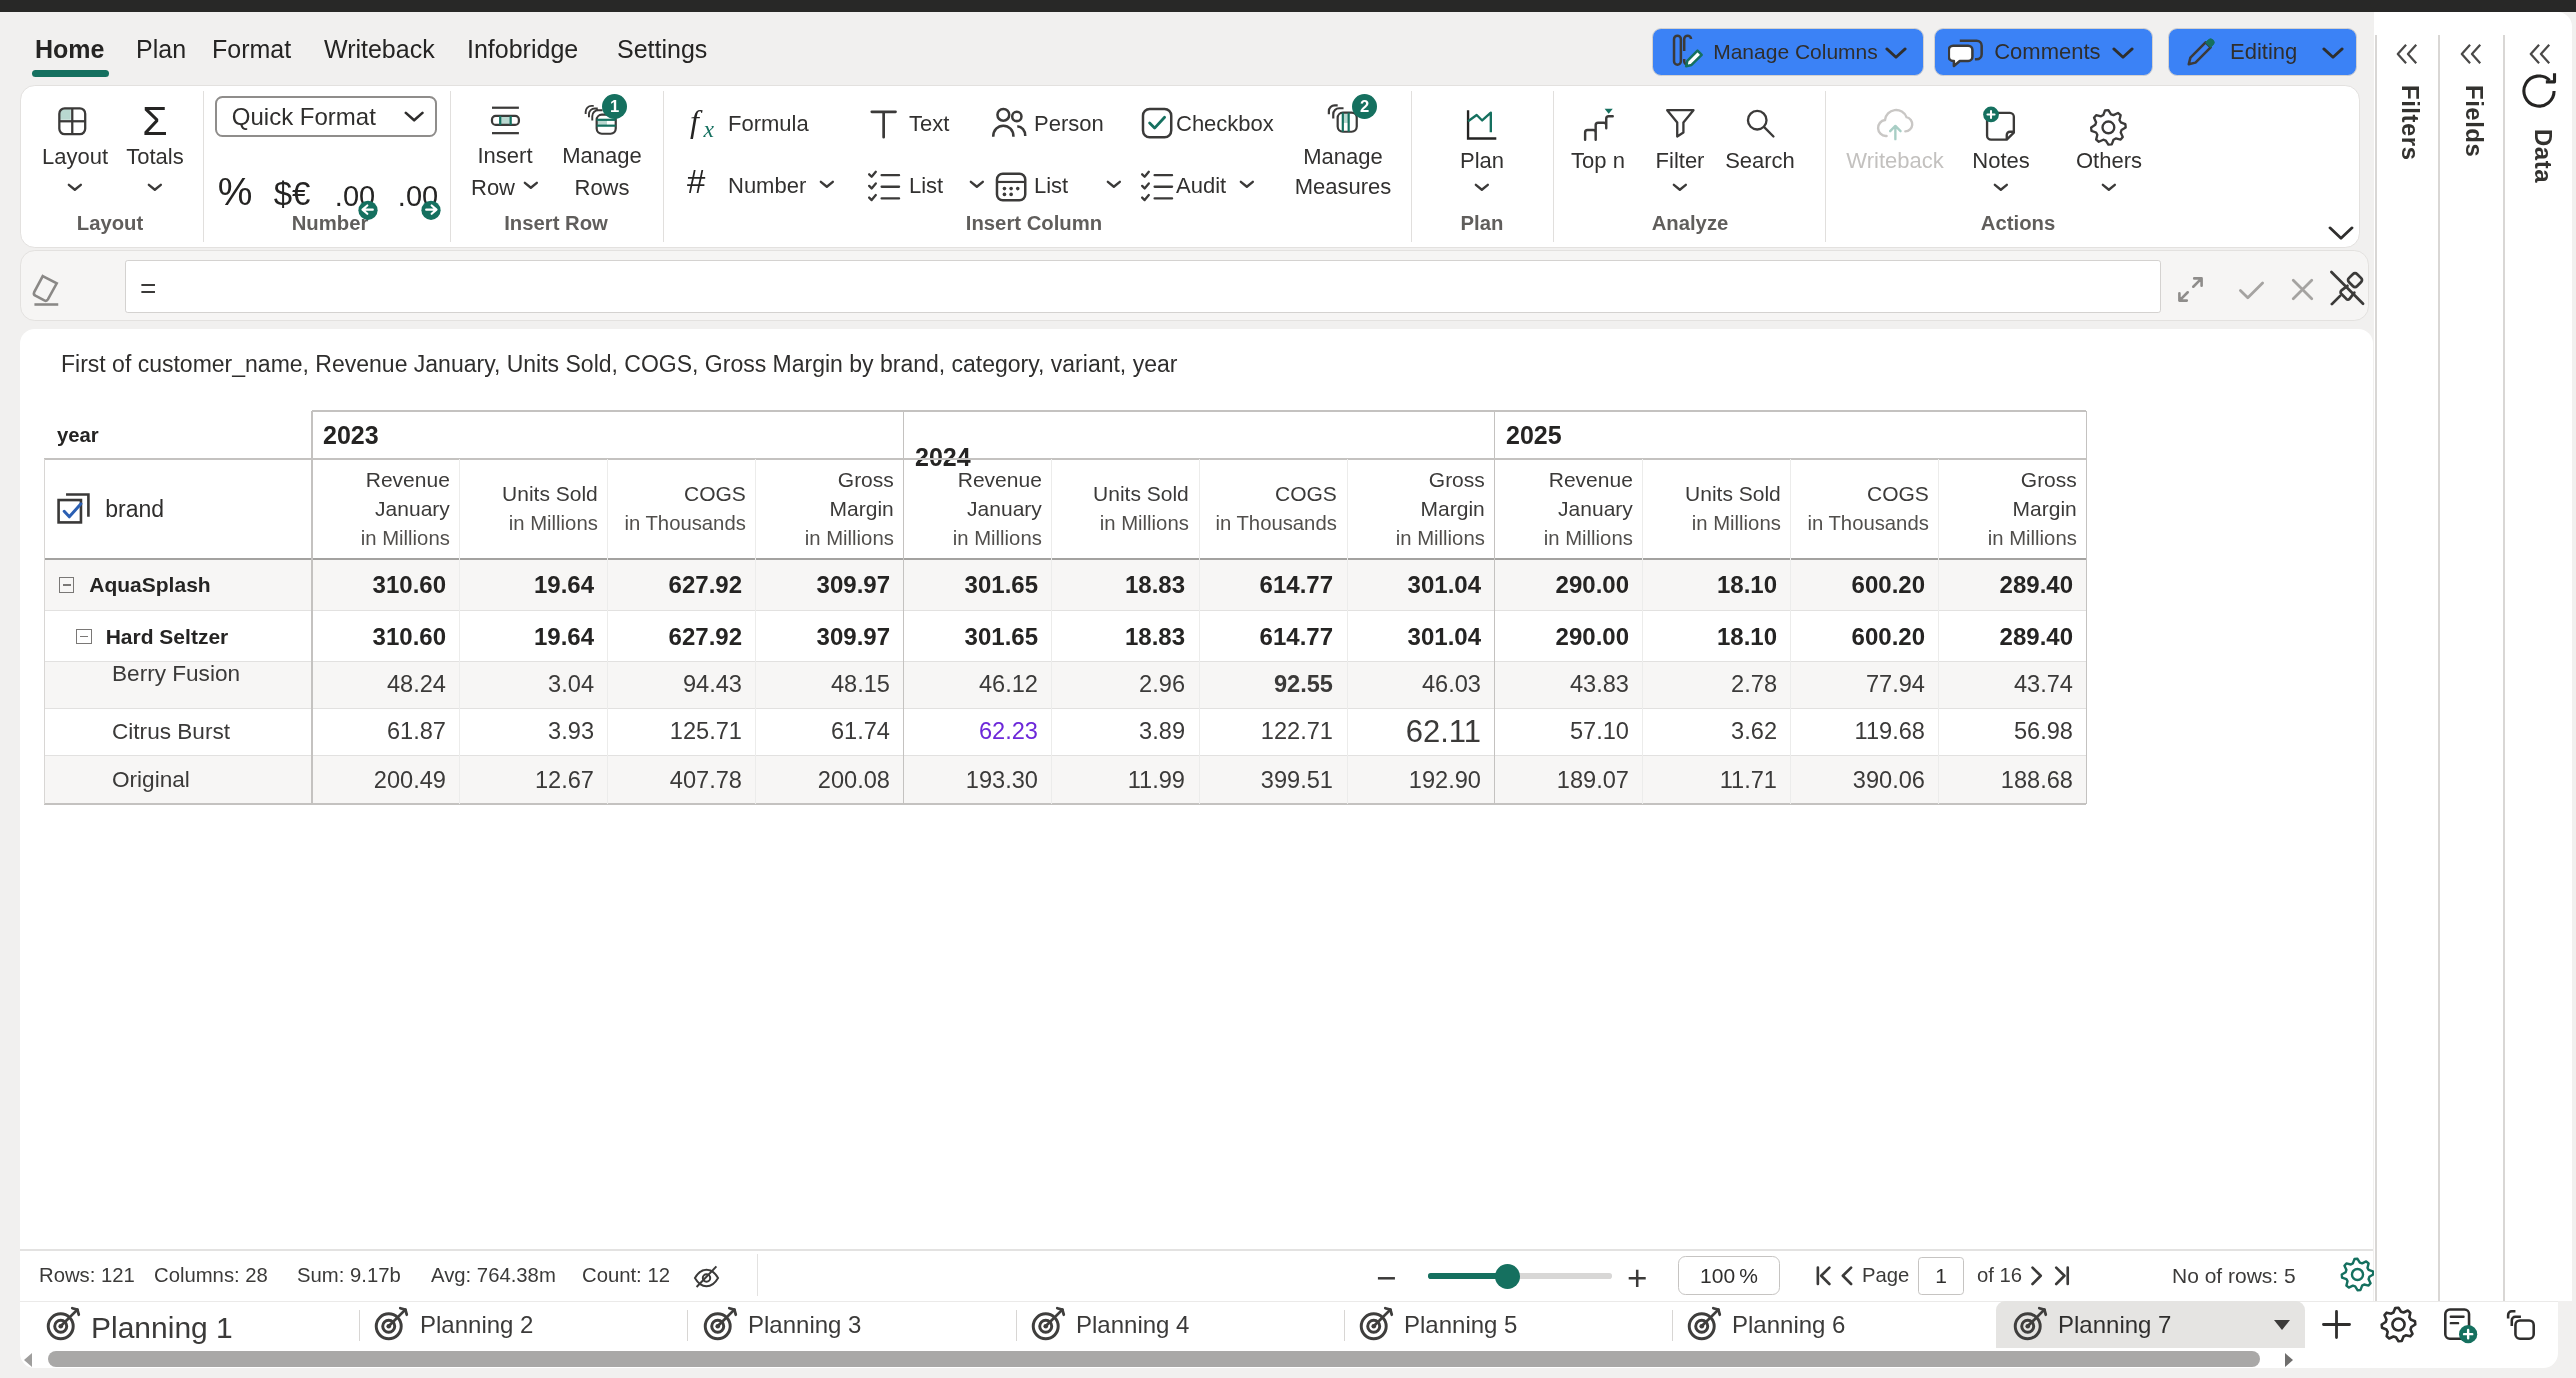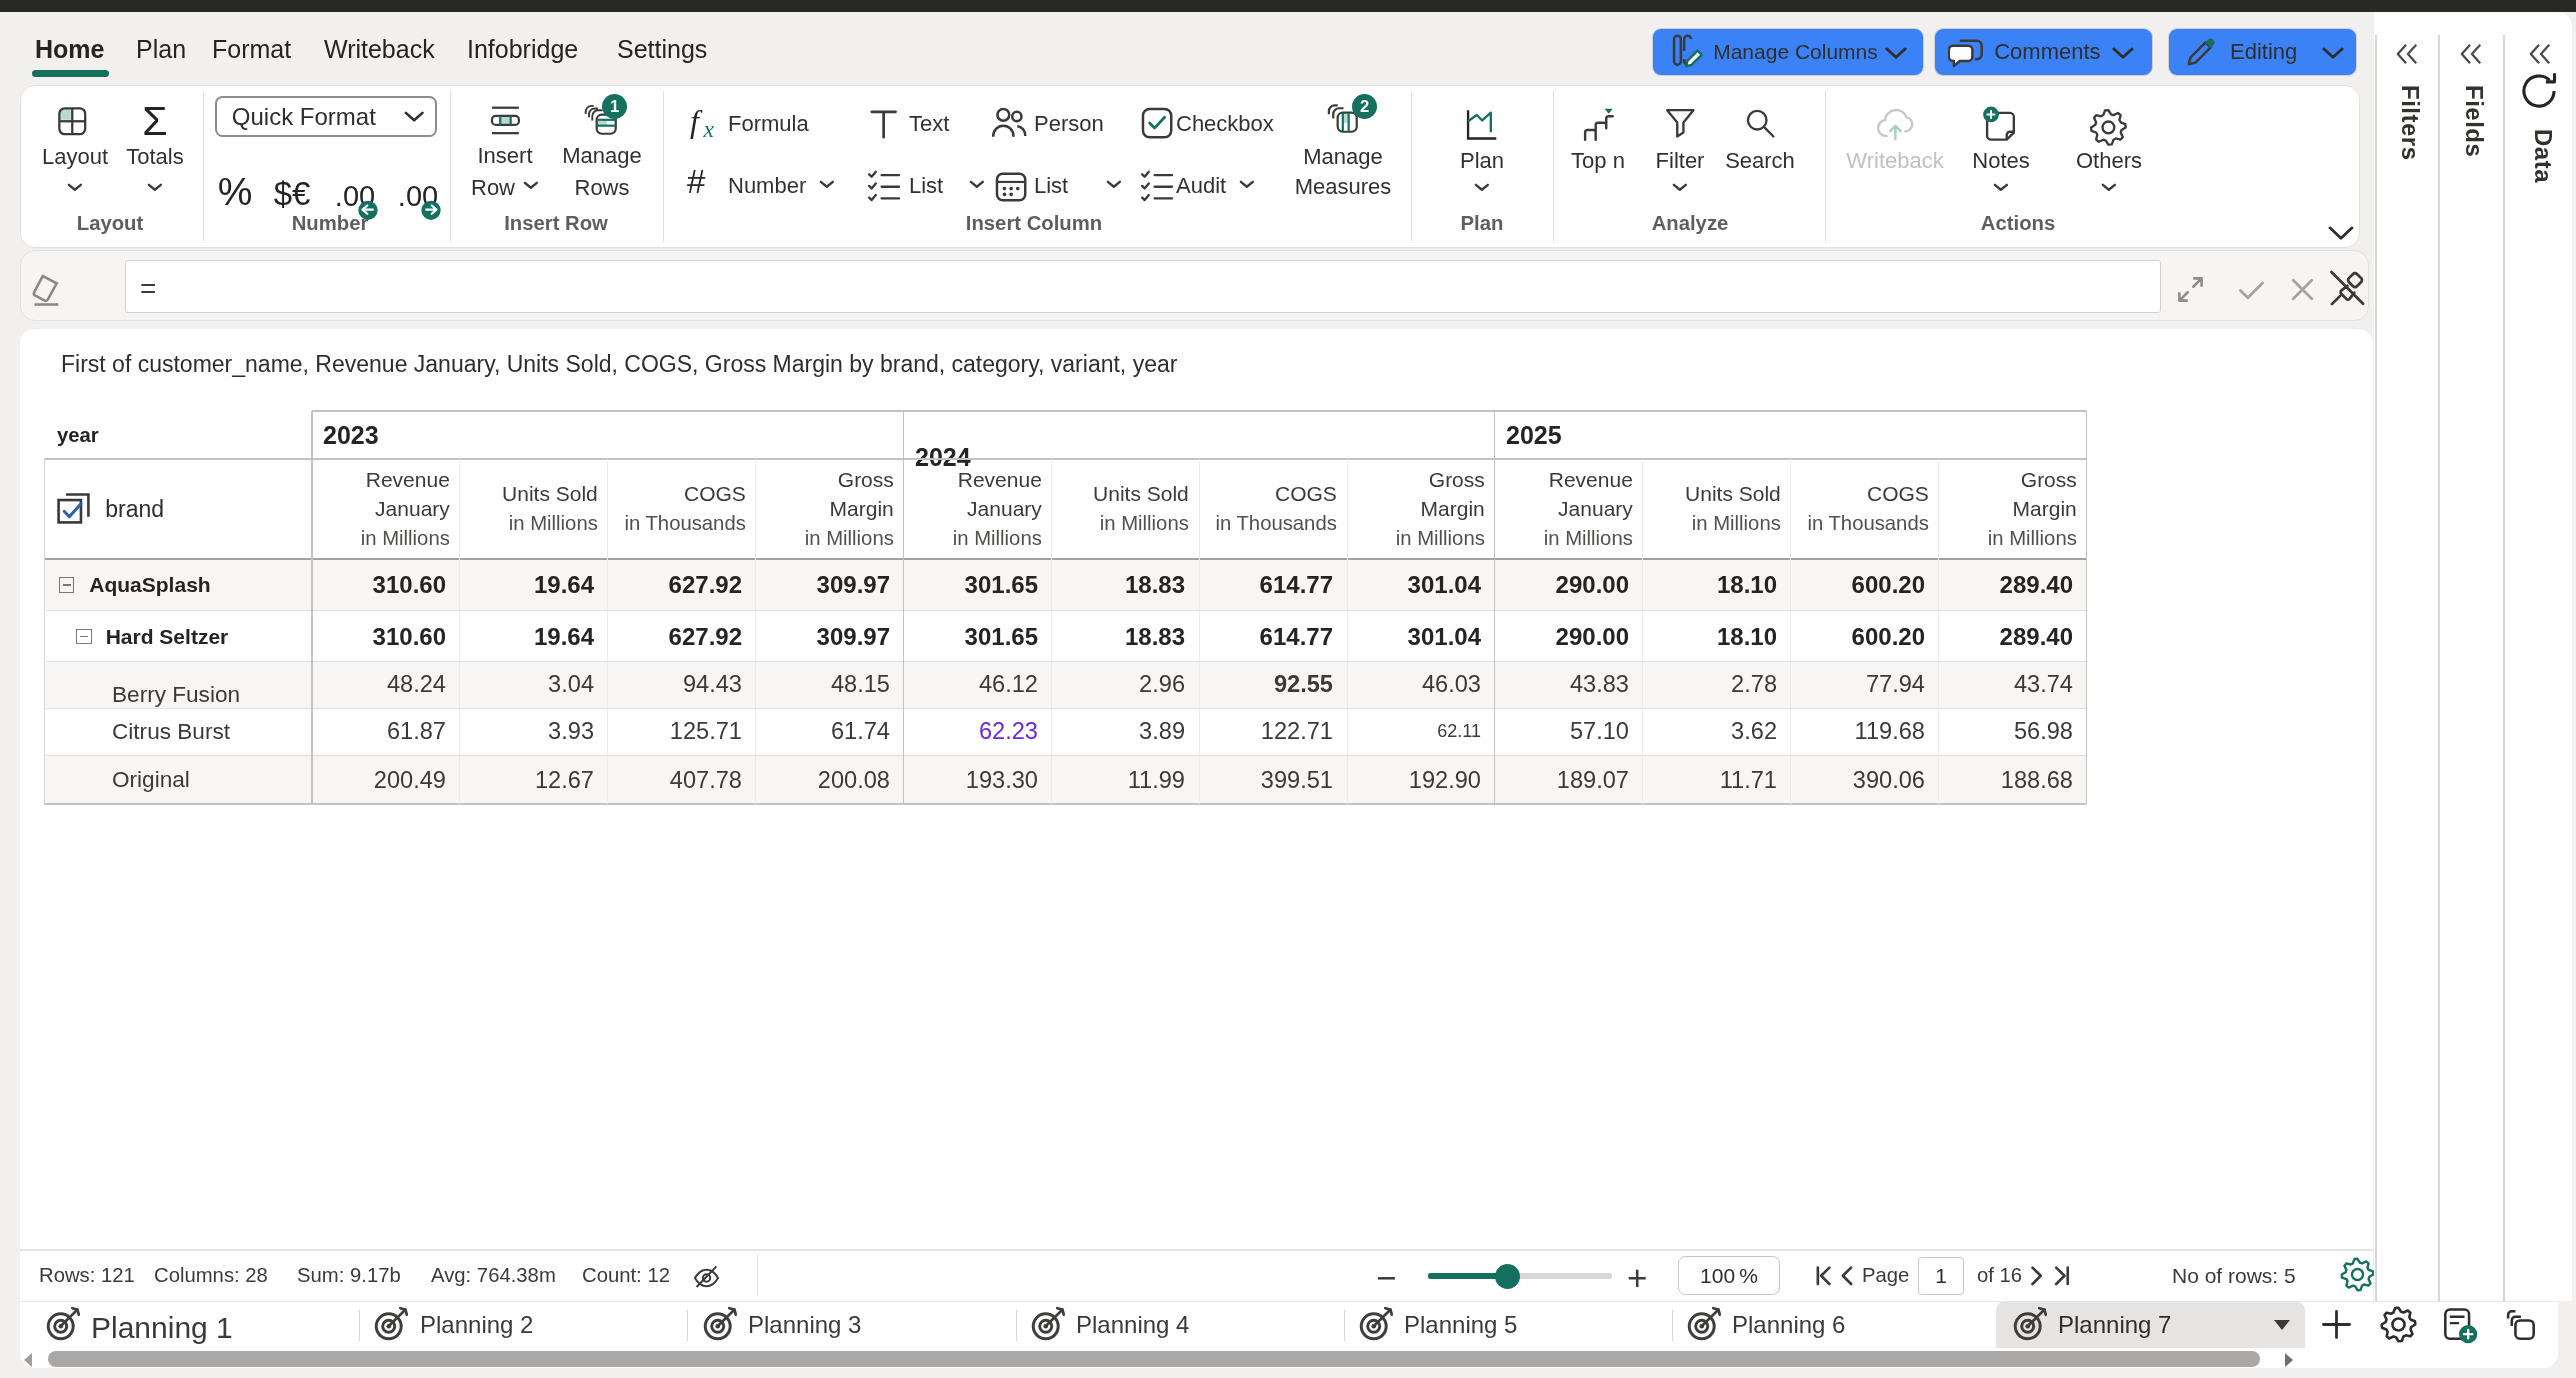--- a/index.html
+++ b/index.html
@@ -398,21 +398,21 @@
 <div class="abs" style="left:756px;top:611px;width:148px;height:51px;display:flex;align-items:center;justify-content:flex-end;padding-right:14px;font-size:24px;font-weight:bold;color:#252423">309.97</div>
 <div class="abs" style="left:904px;top:611px;width:148px;height:51px;display:flex;align-items:center;justify-content:flex-end;padding-right:14px;font-size:24px;font-weight:bold;color:#252423">301.65</div>
 <div class="abs" style="left:1051px;top:611px;width:148px;height:51px;display:flex;align-items:center;justify-content:flex-end;padding-right:14px;font-size:24px;font-weight:bold;color:#252423">18.83</div>
 <div class="abs" style="left:1199px;top:611px;width:148px;height:51px;display:flex;align-items:center;justify-content:flex-end;padding-right:14px;font-size:24px;font-weight:bold;color:#252423">614.77</div>
 <div class="abs" style="left:1347px;top:611px;width:148px;height:51px;display:flex;align-items:center;justify-content:flex-end;padding-right:14px;font-size:24px;font-weight:bold;color:#252423">301.04</div>
 <div class="abs" style="left:1495px;top:611px;width:148px;height:51px;display:flex;align-items:center;justify-content:flex-end;padding-right:14px;font-size:24px;font-weight:bold;color:#252423">290.00</div>
 <div class="abs" style="left:1643px;top:611px;width:148px;height:51px;display:flex;align-items:center;justify-content:flex-end;padding-right:14px;font-size:24px;font-weight:bold;color:#252423">18.10</div>
 <div class="abs" style="left:1791px;top:611px;width:148px;height:51px;display:flex;align-items:center;justify-content:flex-end;padding-right:14px;font-size:24px;font-weight:bold;color:#252423">600.20</div>
 <div class="abs" style="left:1939px;top:611px;width:148px;height:51px;display:flex;align-items:center;justify-content:flex-end;padding-right:14px;font-size:24px;font-weight:bold;color:#252423">289.40</div>
 <div class="abs" style="left:44px;top:661px;width:2042px;height:47px;background:#f7f6f5"></div>
-<div class="abs" style="left:44px;top:661px;width:268px;height:47px;display:flex;align-items:flex-end">
+<div class="abs" style="left:44px;top:661px;width:268px;height:47px;display:flex;align-items:flex-start">
     <span style="font-size:22.6px;font-weight:normal;color:#3b3a39;margin-left:68px">Berry Fusion</span>
   </div>
 <div class="abs" style="left:312px;top:661px;width:148px;height:47px;display:flex;align-items:center;justify-content:flex-end;padding-right:14px;font-size:23.6px;font-weight:normal;color:#3b3a39">48.24</div>
 <div class="abs" style="left:460px;top:661px;width:148px;height:47px;display:flex;align-items:center;justify-content:flex-end;padding-right:14px;font-size:23.6px;font-weight:normal;color:#3b3a39">3.04</div>
 <div class="abs" style="left:608px;top:661px;width:148px;height:47px;display:flex;align-items:center;justify-content:flex-end;padding-right:14px;font-size:23.6px;font-weight:normal;color:#3b3a39">94.43</div>
 <div class="abs" style="left:756px;top:661px;width:148px;height:47px;display:flex;align-items:center;justify-content:flex-end;padding-right:14px;font-size:23.6px;font-weight:normal;color:#3b3a39">48.15</div>
 <div class="abs" style="left:904px;top:661px;width:148px;height:47px;display:flex;align-items:center;justify-content:flex-end;padding-right:14px;font-size:23.6px;font-weight:normal;color:#3b3a39">46.12</div>
 <div class="abs" style="left:1051px;top:661px;width:148px;height:47px;display:flex;align-items:center;justify-content:flex-end;padding-right:14px;font-size:23.6px;font-weight:normal;color:#3b3a39">2.96</div>
 <div class="abs" style="left:1199px;top:661px;width:148px;height:47px;display:flex;align-items:center;justify-content:flex-end;padding-right:14px;font-size:23.6px;font-weight:bold;color:#3b3a39">92.55</div>
 <div class="abs" style="left:1347px;top:661px;width:148px;height:47px;display:flex;align-items:center;justify-content:flex-end;padding-right:14px;font-size:23.6px;font-weight:normal;color:#3b3a39">46.03</div>
@@ -424,21 +424,21 @@
 <div class="abs" style="left:44px;top:708px;width:268px;height:47px;display:flex;align-items:center">
     <span style="font-size:22.6px;font-weight:normal;color:#3b3a39;margin-left:68px">Citrus Burst</span>
   </div>
 <div class="abs" style="left:312px;top:708px;width:148px;height:47px;display:flex;align-items:center;justify-content:flex-end;padding-right:14px;font-size:23.6px;font-weight:normal;color:#3b3a39">61.87</div>
 <div class="abs" style="left:460px;top:708px;width:148px;height:47px;display:flex;align-items:center;justify-content:flex-end;padding-right:14px;font-size:23.6px;font-weight:normal;color:#3b3a39">3.93</div>
 <div class="abs" style="left:608px;top:708px;width:148px;height:47px;display:flex;align-items:center;justify-content:flex-end;padding-right:14px;font-size:23.6px;font-weight:normal;color:#3b3a39">125.71</div>
 <div class="abs" style="left:756px;top:708px;width:148px;height:47px;display:flex;align-items:center;justify-content:flex-end;padding-right:14px;font-size:23.6px;font-weight:normal;color:#3b3a39">61.74</div>
 <div class="abs" style="left:904px;top:708px;width:148px;height:47px;display:flex;align-items:center;justify-content:flex-end;padding-right:14px;font-size:23.6px;font-weight:normal;color:#6d28d9">62.23</div>
 <div class="abs" style="left:1051px;top:708px;width:148px;height:47px;display:flex;align-items:center;justify-content:flex-end;padding-right:14px;font-size:23.6px;font-weight:normal;color:#3b3a39">3.89</div>
 <div class="abs" style="left:1199px;top:708px;width:148px;height:47px;display:flex;align-items:center;justify-content:flex-end;padding-right:14px;font-size:23.6px;font-weight:normal;color:#3b3a39">122.71</div>
-<div class="abs" style="left:1347px;top:708px;width:148px;height:47px;display:flex;align-items:center;justify-content:flex-end;padding-right:14px;font-size:18px;font-weight:normal;color:#3b3a39">62.11</div>
+<div class="abs" style="left:1347px;top:708px;width:148px;height:47px;display:flex;align-items:center;justify-content:flex-end;padding-right:14px;font-size:31px;font-weight:normal;color:#3b3a39">62.11</div>
 <div class="abs" style="left:1495px;top:708px;width:148px;height:47px;display:flex;align-items:center;justify-content:flex-end;padding-right:14px;font-size:23.6px;font-weight:normal;color:#3b3a39">57.10</div>
 <div class="abs" style="left:1643px;top:708px;width:148px;height:47px;display:flex;align-items:center;justify-content:flex-end;padding-right:14px;font-size:23.6px;font-weight:normal;color:#3b3a39">3.62</div>
 <div class="abs" style="left:1791px;top:708px;width:148px;height:47px;display:flex;align-items:center;justify-content:flex-end;padding-right:14px;font-size:23.6px;font-weight:normal;color:#3b3a39">119.68</div>
 <div class="abs" style="left:1939px;top:708px;width:148px;height:47px;display:flex;align-items:center;justify-content:flex-end;padding-right:14px;font-size:23.6px;font-weight:normal;color:#3b3a39">56.98</div>
 <div class="abs" style="left:44px;top:756px;width:2042px;height:48px;background:#f7f6f5"></div>
 <div class="abs" style="left:44px;top:756px;width:268px;height:48px;display:flex;align-items:center">
     <span style="font-size:22.6px;font-weight:normal;color:#3b3a39;margin-left:68px">Original</span>
   </div>
 <div class="abs" style="left:312px;top:756px;width:148px;height:48px;display:flex;align-items:center;justify-content:flex-end;padding-right:14px;font-size:23.6px;font-weight:normal;color:#3b3a39">200.49</div>
 <div class="abs" style="left:460px;top:756px;width:148px;height:48px;display:flex;align-items:center;justify-content:flex-end;padding-right:14px;font-size:23.6px;font-weight:normal;color:#3b3a39">12.67</div>

